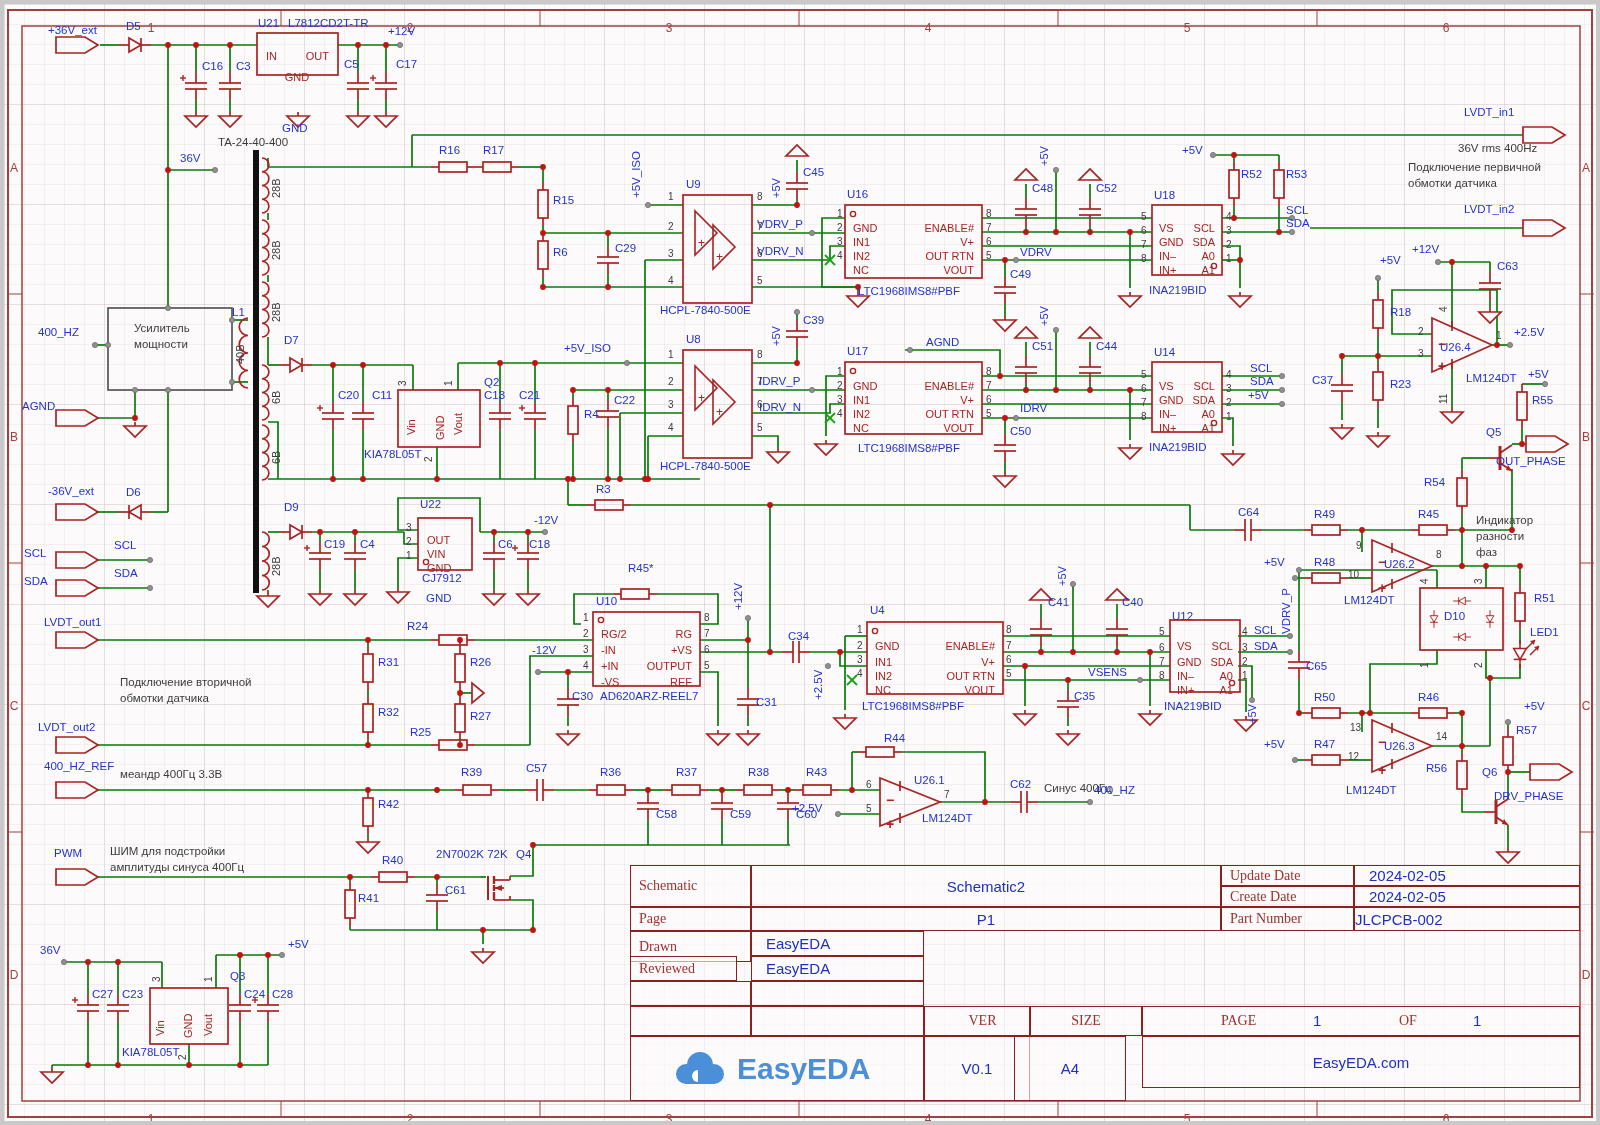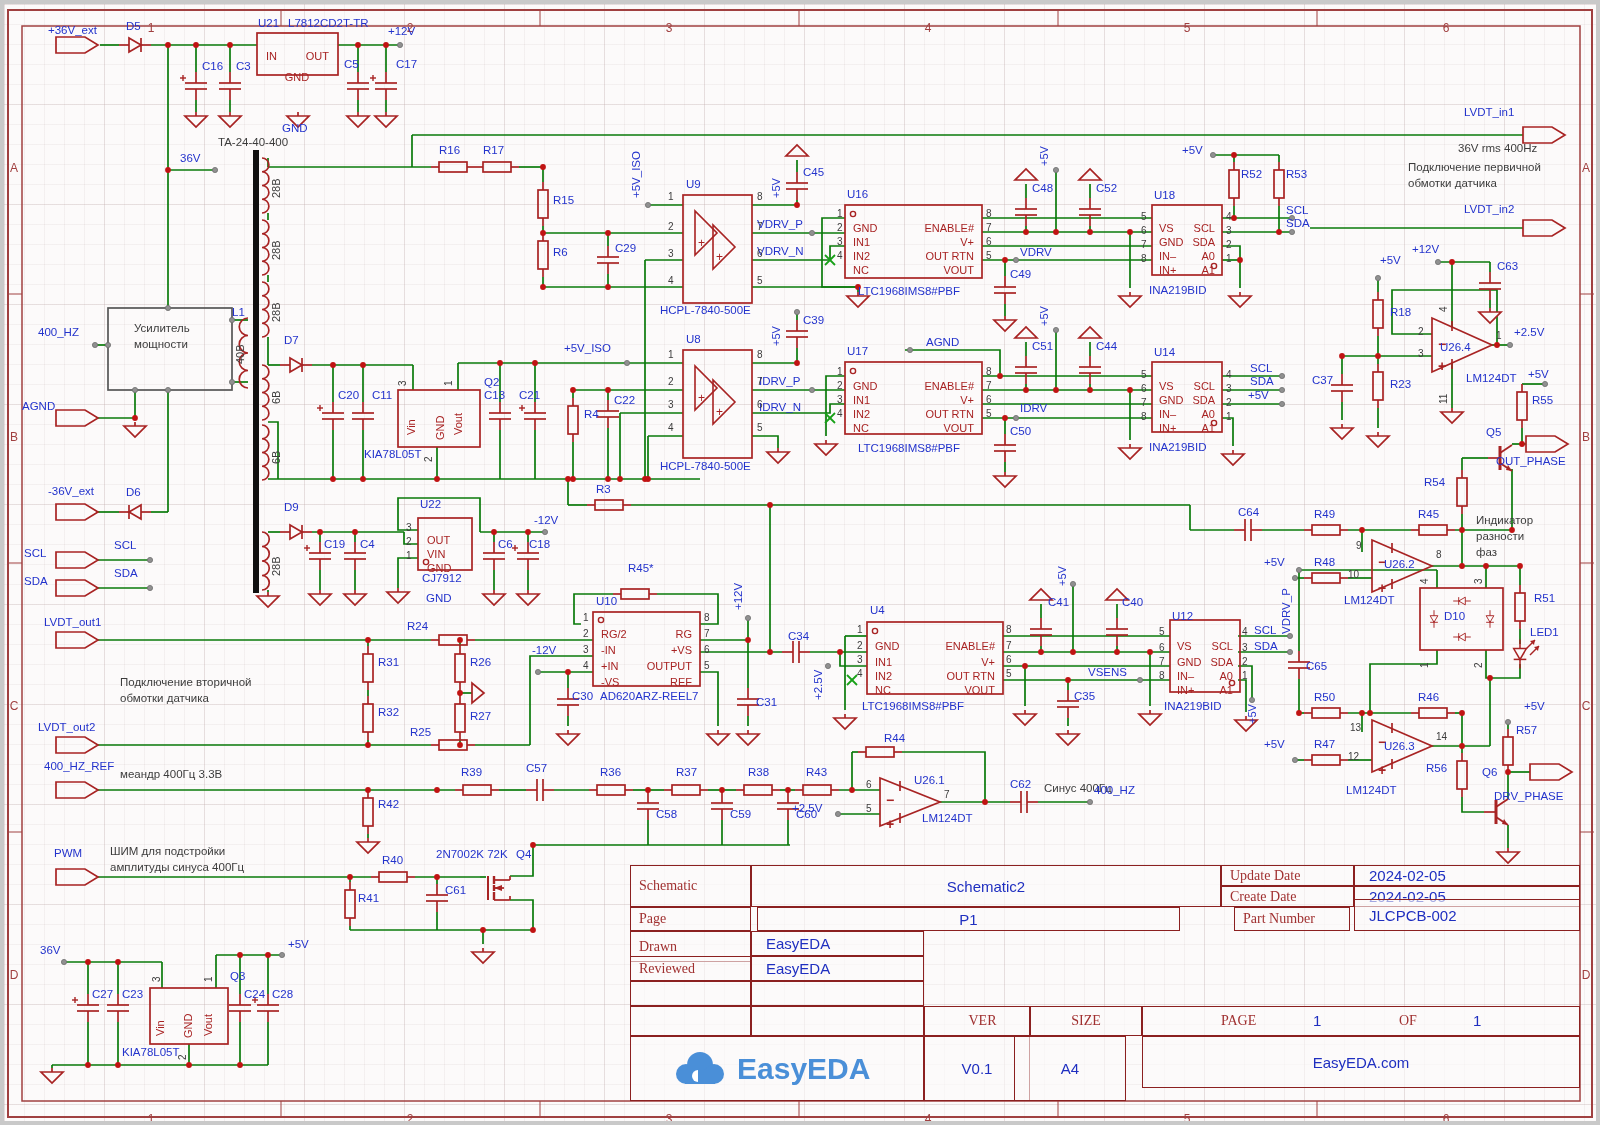--- a/index.html
+++ b/index.html
@@ -1446,26 +1446,26 @@
         <text x="186" y="1060" fill="#3c3c3c" font-size="10" text-anchor="start" transform="rotate(-90 186 1060)">2</text>
       </svg>
   <div class="tb">
     <div class="cell lab lft" style="left:0;top:0;width:121px;height:42px">Schematic</div>
     <div class="cell val big ctr" style="left:121px;top:0;width:470px;height:42px">Schematic2</div>
     <div class="cell lab lft" style="left:591px;top:0;width:133px;height:21px">Update Date</div>
     <div class="cell val lft" style="left:724px;top:0;width:226px;height:21px;padding-left:14px">2024-02-05</div>
     <div class="cell lab lft" style="left:591px;top:21px;width:133px;height:21px">Create Date</div>
     <div class="cell val lft" style="left:724px;top:21px;width:226px;height:21px;padding-left:14px">2024-02-05</div>
     <div class="cell lab lft" style="left:0;top:42px;width:121px;height:24px">Page</div>
-    <div class="cell val ctr" style="left:127px;top:42px;width:423px;height:24px">P1</div>
-    <div class="cell lab lft" style="left:604px;top:42px;width:116px;height:24px">Part Number</div>
-    <div class="cell val lft" style="left:724px;top:34px;width:226px;height:32px;padding-left:14px">JLCPCB-002</div>
+    <div class="cell val ctr" style="left:121px;top:42px;width:470px;height:24px">P1</div>
+    <div class="cell lab lft" style="left:591px;top:42px;width:133px;height:24px">Part Number</div>
+    <div class="cell val lft" style="left:724px;top:42px;width:226px;height:24px;">JLCPCB-002</div>
     <div class="cell lab lft" style="left:0;top:66px;width:121px;height:31px">Drawn</div>
     <div class="cell val lft" style="left:121px;top:66px;width:173px;height:25px;padding-left:14px">EasyEDA</div>
-    <div class="cell lab lft" style="left:0;top:91px;width:121px;height:25px">Reviewed</div>
+    <div class="cell lab lft" style="left:0;top:91px;width:107px;height:25px">Reviewed</div>
     <div class="cell val lft" style="left:121px;top:91px;width:173px;height:25px;padding-left:14px">EasyEDA</div>
     <div class="cell" style="left:0;top:116px;width:121px;height:25px"></div>
     <div class="cell" style="left:121px;top:116px;width:173px;height:25px"></div>
     <div class="cell" style="left:0;top:141px;width:121px;height:30px"></div>
     <div class="cell" style="left:121px;top:141px;width:173px;height:30px"></div>
     <div class="cell lab ctr" style="left:294px;top:141px;width:106px;height:30px;padding-left:11px">VER</div>
     <div class="cell lab ctr" style="left:400px;top:141px;width:112px;height:30px;padding-left:0">SIZE</div>
     <div class="cell" style="left:512px;top:141px;width:438px;height:30px">
       <span class="lab" style="position:absolute;left:70px;top:6px">PAGE</span>
       <span class="val" style="position:absolute;left:170px;top:5px">1</span>

